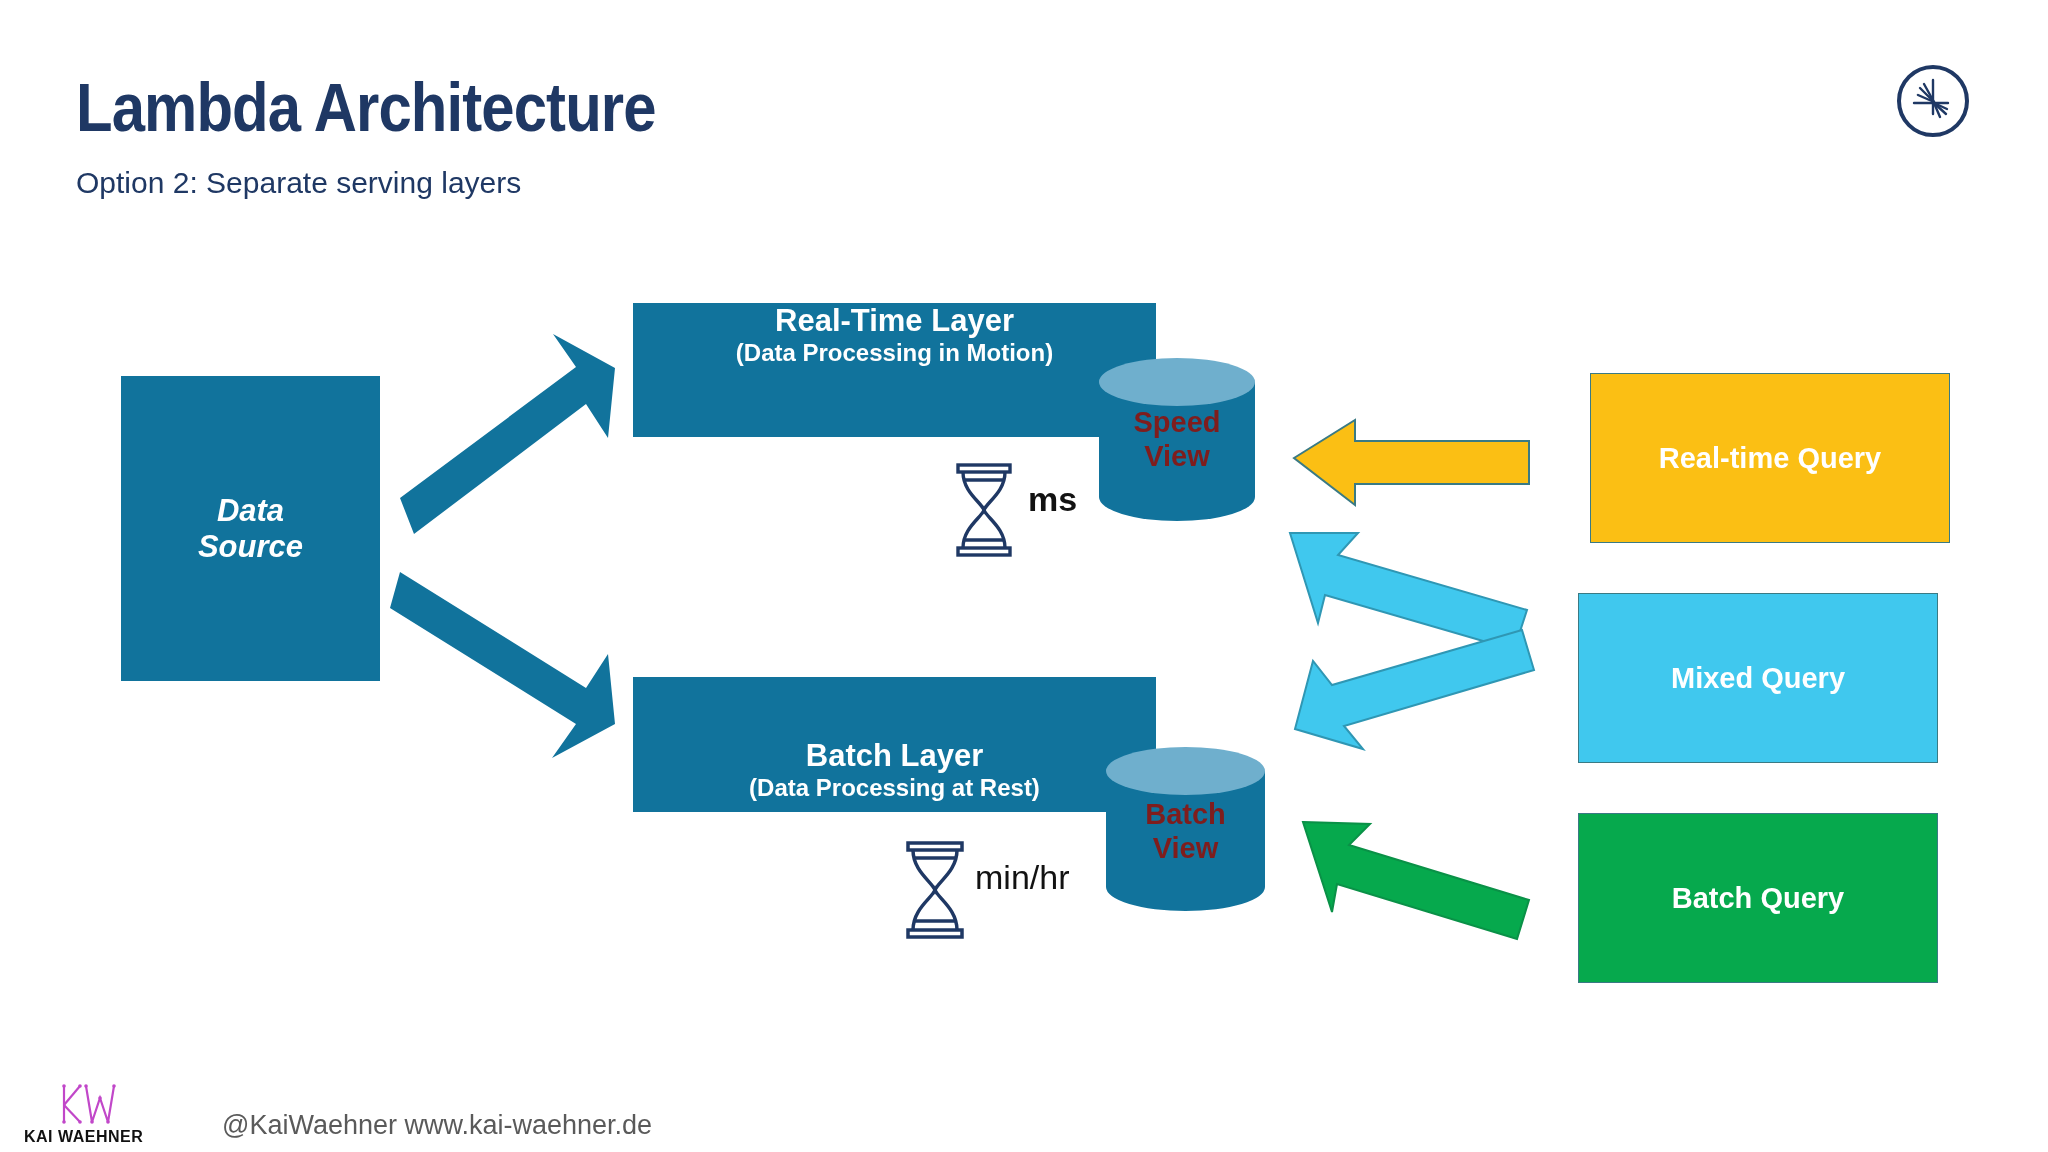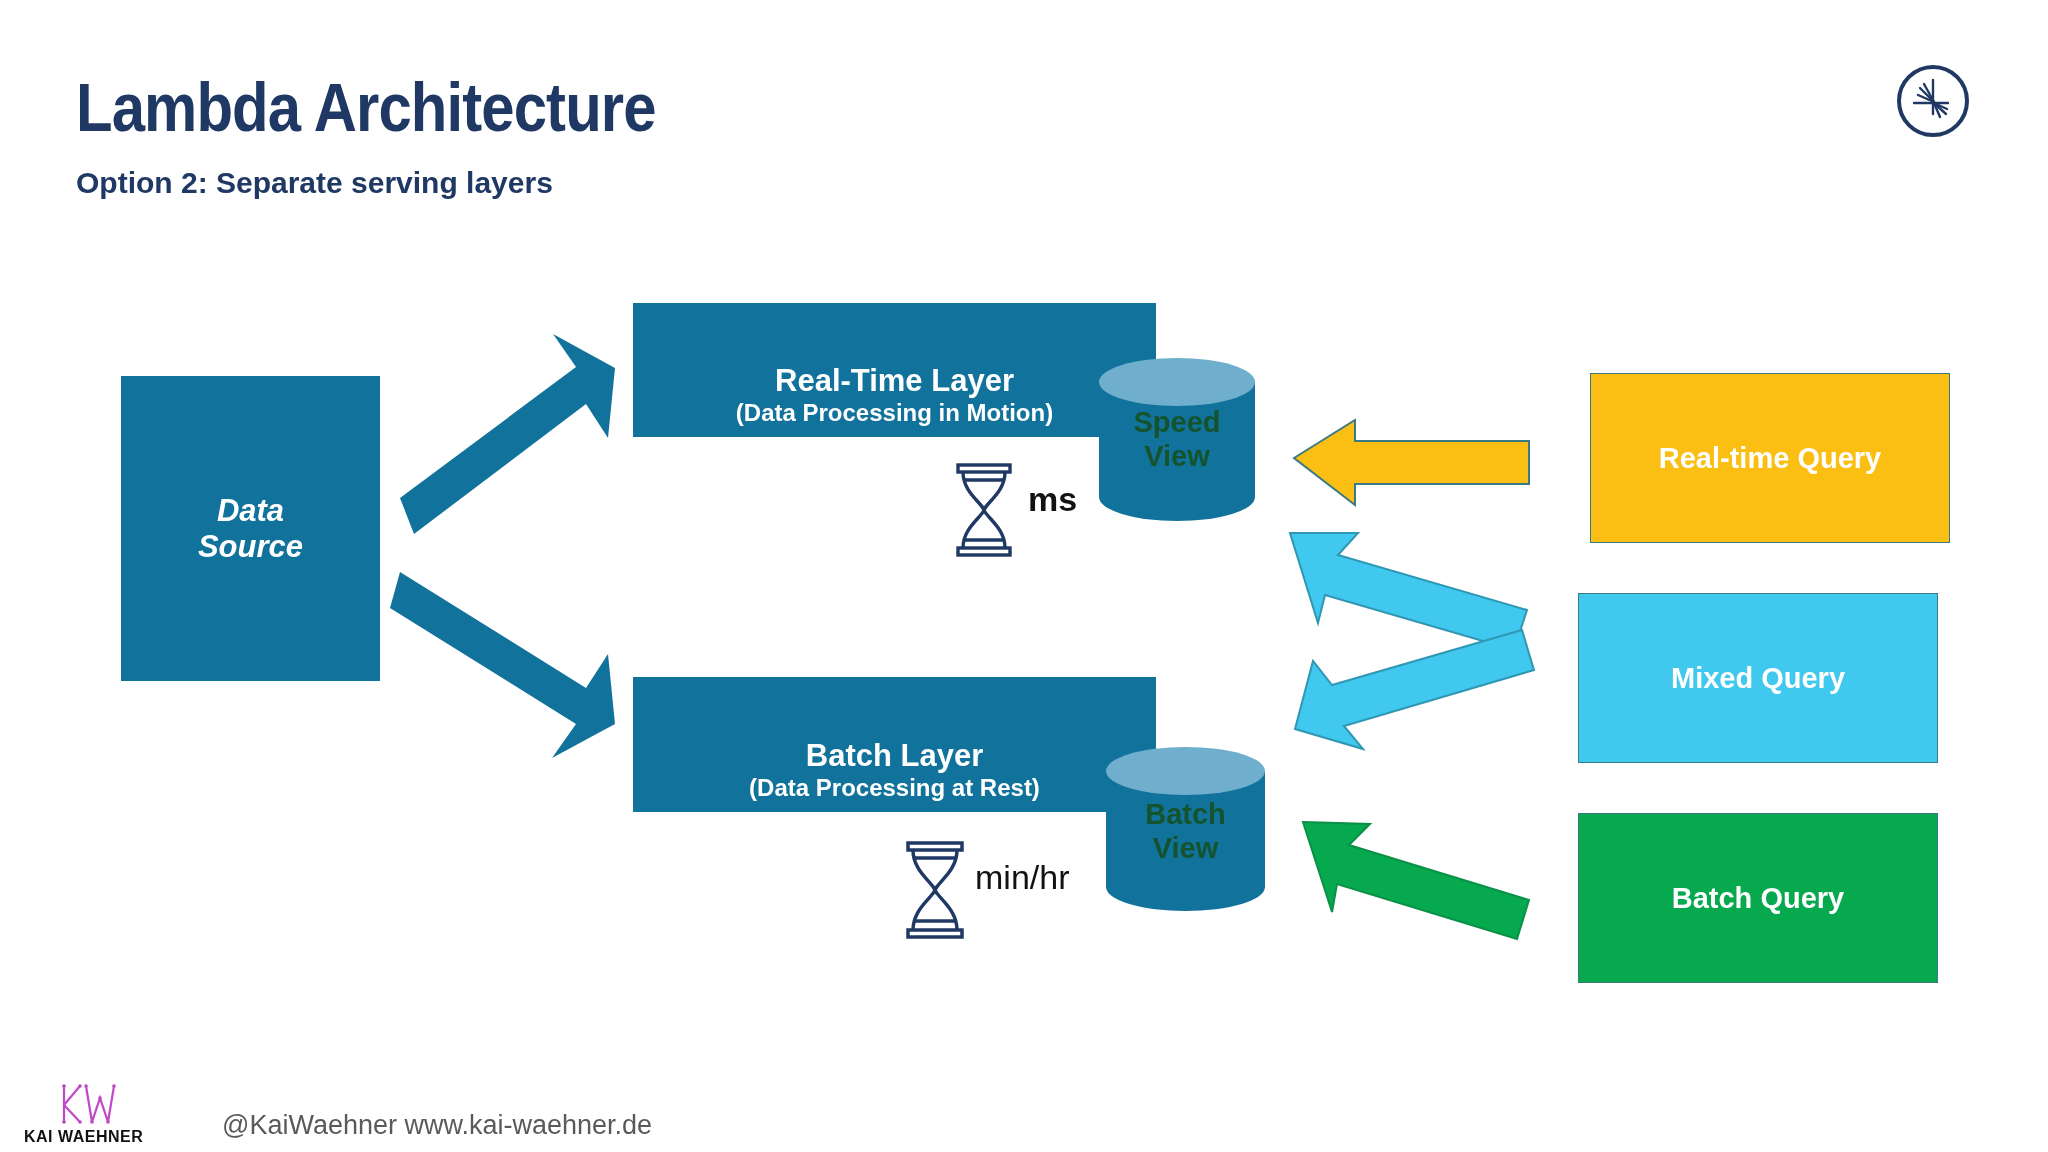--- a/index.html
+++ b/index.html
@@ -29,21 +29,21 @@
     letter-spacing: -1px;
     transform: scaleX(0.88);
     transform-origin: left top;
     white-space: nowrap;
   }
   #subtitle {
     position: absolute;
     left: 76px;
     top: 166px;
     font-size: 30px;
-    font-weight: bold;
+    font-weight: normal;
     color: #1F3864;
     white-space: nowrap;
   }
 
   
   #corner-logo {
     position: absolute;
     left: 1894px;
     top: 62px;
     width: 78px;
@@ -65,21 +65,21 @@
   .box-sub { font-size: 24px; font-weight: bold; }
 
   #data-source {
     left: 121px; top: 376px; width: 259px; height: 305px;
     background: #11739C;
     font-size: 31px; font-weight: bold; font-style: italic;
   }
   #realtime-layer {
     left: 633px; top: 303px; width: 523px; height: 134px;
     background: #11739C;
-    align-items: flex-end;
+    align-items: flex-start;
     padding-bottom: 10px;
   }
   #batch-layer {
     left: 633px; top: 677px; width: 523px; height: 135px;
     background: #11739C;
     align-items: flex-end;
     padding-bottom: 10px;
   }
   .query-box {
     width: 360px; height: 170px;
@@ -91,21 +91,21 @@
   #realtime-query { left: 1578px; top: 373px; background: #FBBF14; margin-left: 12px; }
   #mixed-query    { left: 1578px; top: 593px; background: #40C8EE; }
   #batch-query    { left: 1578px; top: 813px; background: #06A94D; }
 
   
   .cylinder { position: absolute; }
   .cyl-label {
     position: absolute;
     left: 0; right: 0;
     text-align: center;
-    color: #14532d;
+    color: #7f1d1d;
     font-size: 29px;
     font-weight: bold;
     line-height: 1.16;
     pointer-events: none;
   }
   #speed-view { left: 1097px; top: 356px; width: 160px; height: 167px; }
   #speed-view .cyl-label { top: 50px; }
   #batch-view { left: 1104px; top: 745px; width: 163px; height: 168px; }
   #batch-view .cyl-label { top: 53px; }
 

